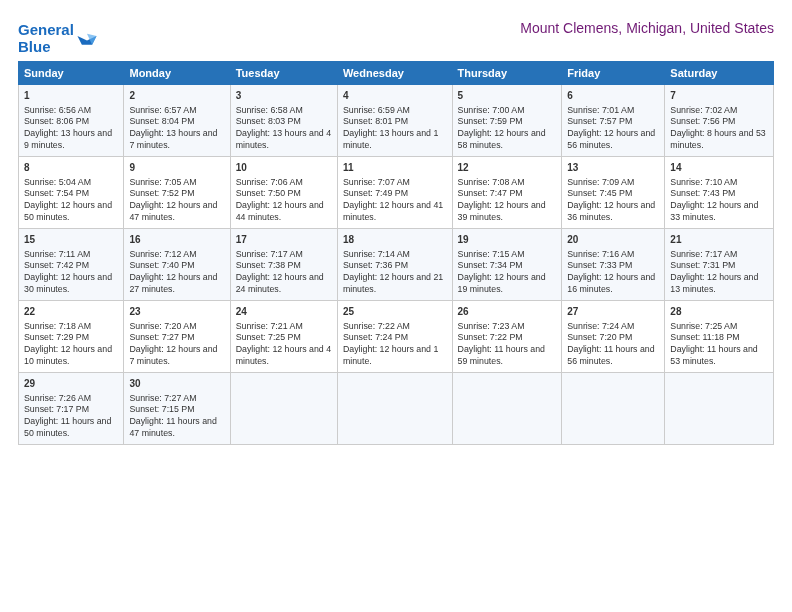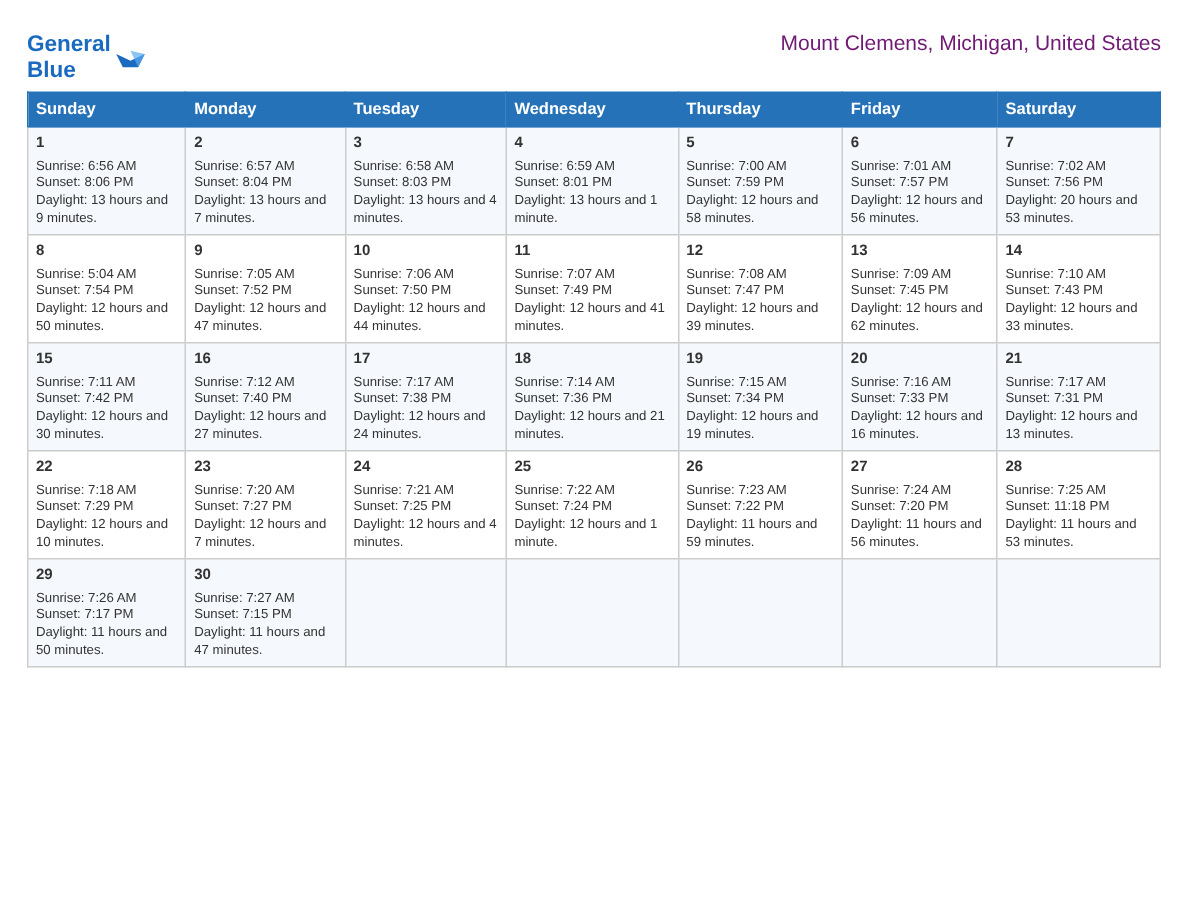--- a/index.html
+++ b/index.html
@@ -129,29 +129,29 @@
         </tr>
     </thead>
     <tbody id="calendar-body">
     <tr>
           <td><span class="day-number">1</span><span>Sunrise: 6:56 AM</span><br><span>Sunset: 8:06 PM</span><br><span>Daylight: 13 hours and 9 minutes.</span><br></td>
           <td><span class="day-number">2</span><span>Sunrise: 6:57 AM</span><br><span>Sunset: 8:04 PM</span><br><span>Daylight: 13 hours and 7 minutes.</span><br></td>
           <td><span class="day-number">3</span><span>Sunrise: 6:58 AM</span><br><span>Sunset: 8:03 PM</span><br><span>Daylight: 13 hours and 4 minutes.</span><br></td>
           <td><span class="day-number">4</span><span>Sunrise: 6:59 AM</span><br><span>Sunset: 8:01 PM</span><br><span>Daylight: 13 hours and 1 minute.</span><br></td>
           <td><span class="day-number">5</span><span>Sunrise: 7:00 AM</span><br><span>Sunset: 7:59 PM</span><br><span>Daylight: 12 hours and 58 minutes.</span><br></td>
           <td><span class="day-number">6</span><span>Sunrise: 7:01 AM</span><br><span>Sunset: 7:57 PM</span><br><span>Daylight: 12 hours and 56 minutes.</span><br></td>
-          <td><span class="day-number">7</span><span>Sunrise: 7:02 AM</span><br><span>Sunset: 7:56 PM</span><br><span>Daylight: 20 hours and 53 minutes.</span><br></td>
+          <td><span class="day-number">7</span><span>Sunrise: 7:02 AM</span><br><span>Sunset: 7:56 PM</span><br><span>Daylight: 8 hours and 53 minutes.</span><br></td>
         </tr>
         <tr>
           <td><span class="day-number">8</span><span>Sunrise: 5:04 AM</span><br><span>Sunset: 7:54 PM</span><br><span>Daylight: 12 hours and 50 minutes.</span><br></td>
           <td><span class="day-number">9</span><span>Sunrise: 7:05 AM</span><br><span>Sunset: 7:52 PM</span><br><span>Daylight: 12 hours and 47 minutes.</span><br></td>
           <td><span class="day-number">10</span><span>Sunrise: 7:06 AM</span><br><span>Sunset: 7:50 PM</span><br><span>Daylight: 12 hours and 44 minutes.</span><br></td>
           <td><span class="day-number">11</span><span>Sunrise: 7:07 AM</span><br><span>Sunset: 7:49 PM</span><br><span>Daylight: 12 hours and 41 minutes.</span><br></td>
           <td><span class="day-number">12</span><span>Sunrise: 7:08 AM</span><br><span>Sunset: 7:47 PM</span><br><span>Daylight: 12 hours and 39 minutes.</span><br></td>
-          <td><span class="day-number">13</span><span>Sunrise: 7:09 AM</span><br><span>Sunset: 7:45 PM</span><br><span>Daylight: 12 hours and 62 minutes.</span><br></td>
+          <td><span class="day-number">13</span><span>Sunrise: 7:09 AM</span><br><span>Sunset: 7:45 PM</span><br><span>Daylight: 12 hours and 36 minutes.</span><br></td>
           <td><span class="day-number">14</span><span>Sunrise: 7:10 AM</span><br><span>Sunset: 7:43 PM</span><br><span>Daylight: 12 hours and 33 minutes.</span><br></td>
         </tr>
         <tr>
           <td><span class="day-number">15</span><span>Sunrise: 7:11 AM</span><br><span>Sunset: 7:42 PM</span><br><span>Daylight: 12 hours and 30 minutes.</span><br></td>
           <td><span class="day-number">16</span><span>Sunrise: 7:12 AM</span><br><span>Sunset: 7:40 PM</span><br><span>Daylight: 12 hours and 27 minutes.</span><br></td>
           <td><span class="day-number">17</span><span>Sunrise: 7:17 AM</span><br><span>Sunset: 7:38 PM</span><br><span>Daylight: 12 hours and 24 minutes.</span><br></td>
           <td><span class="day-number">18</span><span>Sunrise: 7:14 AM</span><br><span>Sunset: 7:36 PM</span><br><span>Daylight: 12 hours and 21 minutes.</span><br></td>
           <td><span class="day-number">19</span><span>Sunrise: 7:15 AM</span><br><span>Sunset: 7:34 PM</span><br><span>Daylight: 12 hours and 19 minutes.</span><br></td>
           <td><span class="day-number">20</span><span>Sunrise: 7:16 AM</span><br><span>Sunset: 7:33 PM</span><br><span>Daylight: 12 hours and 16 minutes.</span><br></td>
           <td><span class="day-number">21</span><span>Sunrise: 7:17 AM</span><br><span>Sunset: 7:31 PM</span><br><span>Daylight: 12 hours and 13 minutes.</span><br></td>

